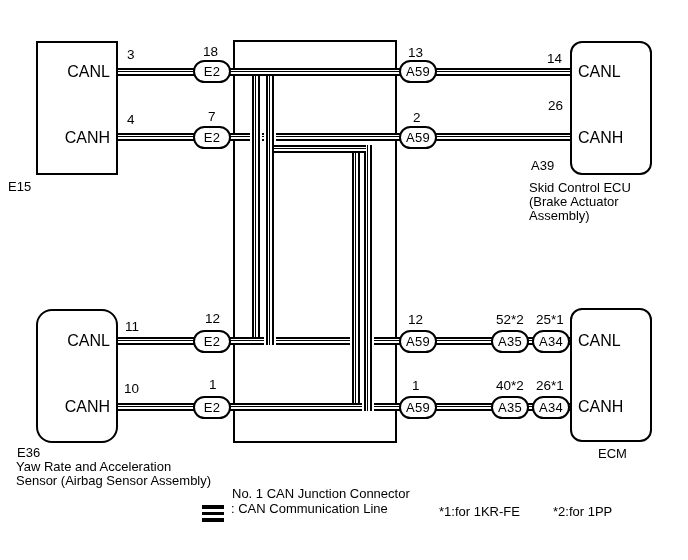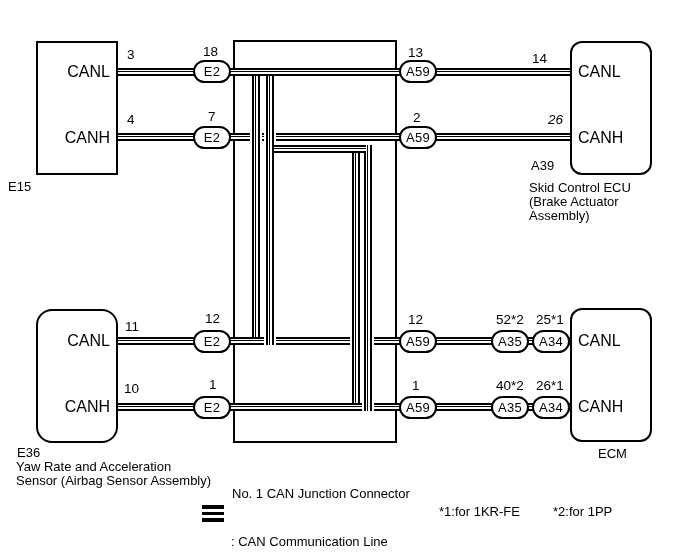--- a/index.html
+++ b/index.html
@@ -110,22 +110,22 @@
   <div class="portlbl" style="left:36px; top:399px; width:74px; text-align:right;">CANH</div>
   <div class="portlbl" style="left:578px; top:333px;">CANL</div>
   <div class="portlbl" style="left:578px; top:399px;">CANH</div>
 
   <div class="pin" style="left:127px; top:48px;">3</div>
   <div class="pin" style="left:127px; top:113px;">4</div>
   <div class="pin" style="left:203px; top:45px;">18</div>
   <div class="pin" style="left:208px; top:110px;">7</div>
   <div class="pin" style="left:408px; top:46px;">13</div>
   <div class="pin" style="left:413px; top:111px;">2</div>
-  <div class="pin" style="left:532px; top:52px;">14</div>
-  <div class="pin" style="left:548px; top:113px;font-style:italic;">26</div>
+  <div class="pin" style="left:547px; top:52px;">14</div>
+  <div class="pin" style="left:548px; top:99px;">26</div>
 
   <div class="pin" style="left:125px; top:320px;">11</div>
   <div class="pin" style="left:124px; top:382px;">10</div>
   <div class="pin" style="left:205px; top:312px;">12</div>
   <div class="pin" style="left:209px; top:378px;">1</div>
   <div class="pin" style="left:408px; top:313px;">12</div>
   <div class="pin" style="left:412px; top:379px;">1</div>
   <div class="pin" style="left:496px; top:313px;">52*2</div>
   <div class="pin" style="left:496px; top:379px;">40*2</div>
   <div class="pin" style="left:536px; top:313px;">25*1</div>
@@ -143,17 +143,17 @@
   <div class="lbl" style="left:16px; top:474px;">Sensor (Airbag Sensor Assembly)</div>
 
   <div class="lbl" style="left:232px; top:447px;margin-top:40px;">No. 1 CAN Junction Connector</div>
   <div class="lbl" style="left:598px; top:447px;text-align:right;">ECM</div>
 
   <div class="legend-icon" style="left:202px; top:505px;">
     <div class="bar b1"></div>
       <div class="bar b2"></div>
       <div class="bar b3"></div>
   </div>
-  <div class="lbl" style="left:231px; top:535px;">: CAN Communication Line</div>
+  <div class="lbl" style="left:231px; top:502px;">: CAN Communication Line</div>
   <div class="lbl" style="left:439px; top:505px;">*1:for 1KR-FE</div>
   <div class="lbl" style="left:553px; top:505px;">*2:for 1PP</div>
 
 </div>
 
 </body></html>

